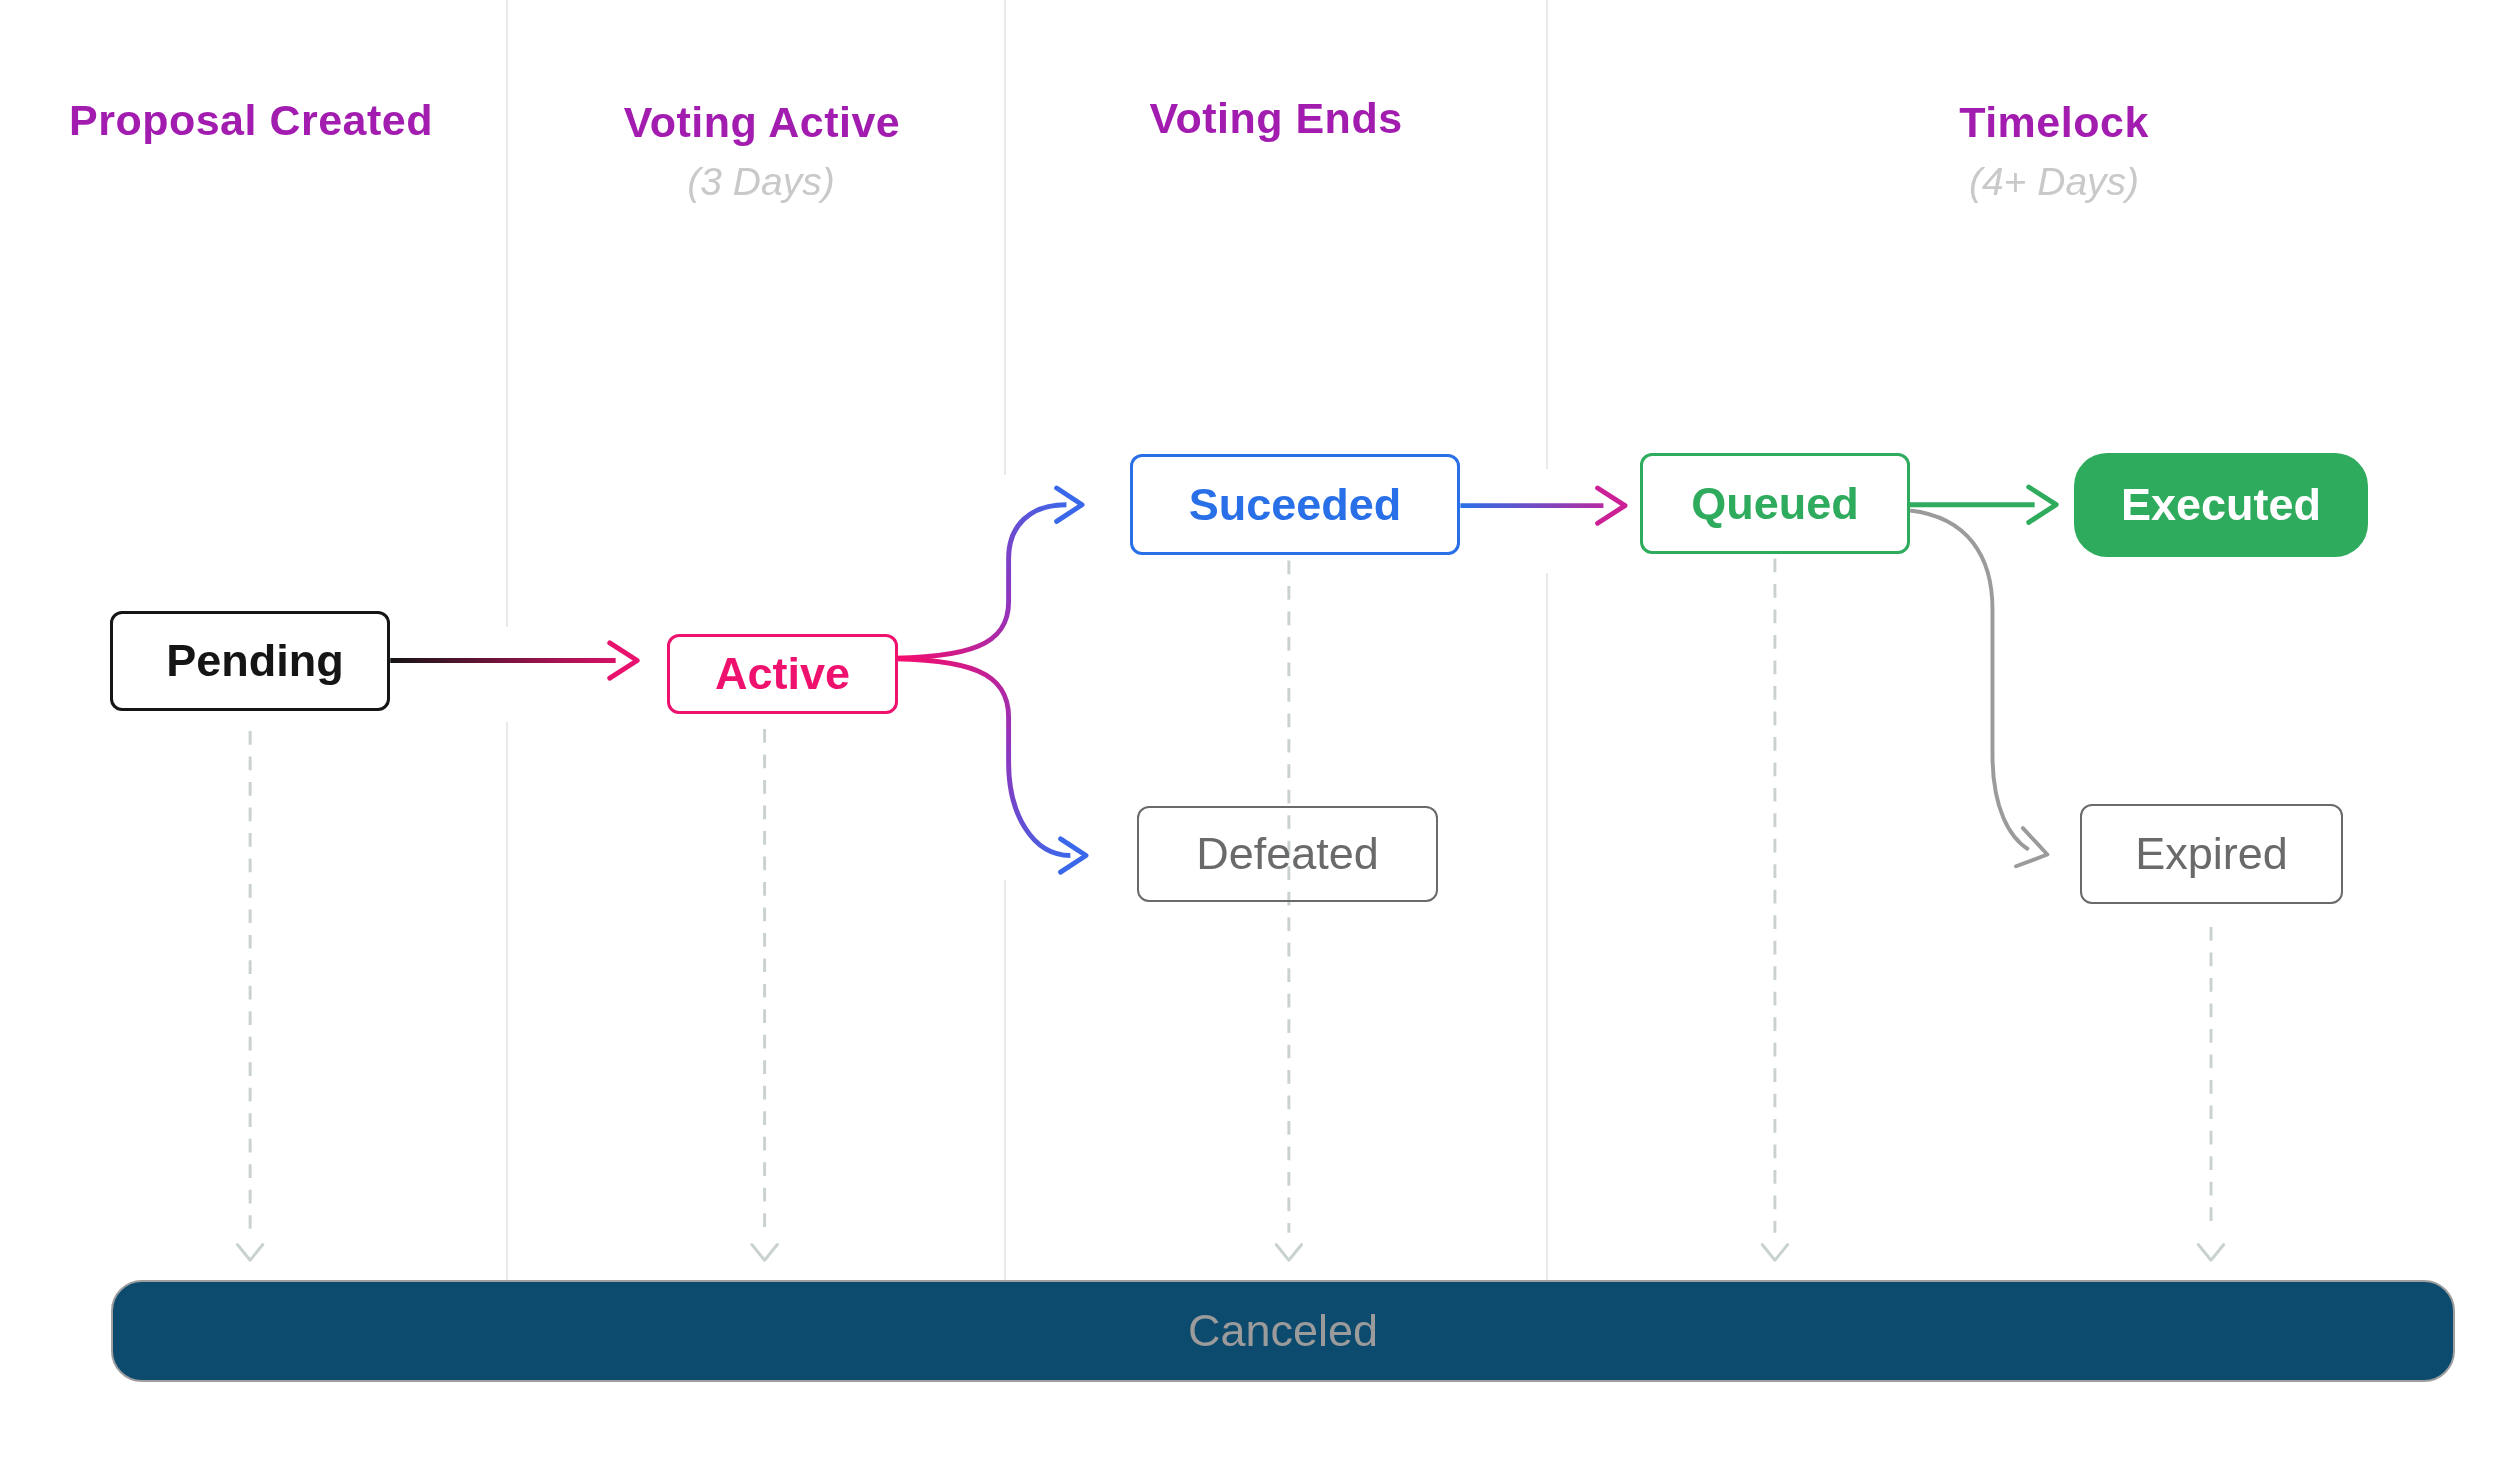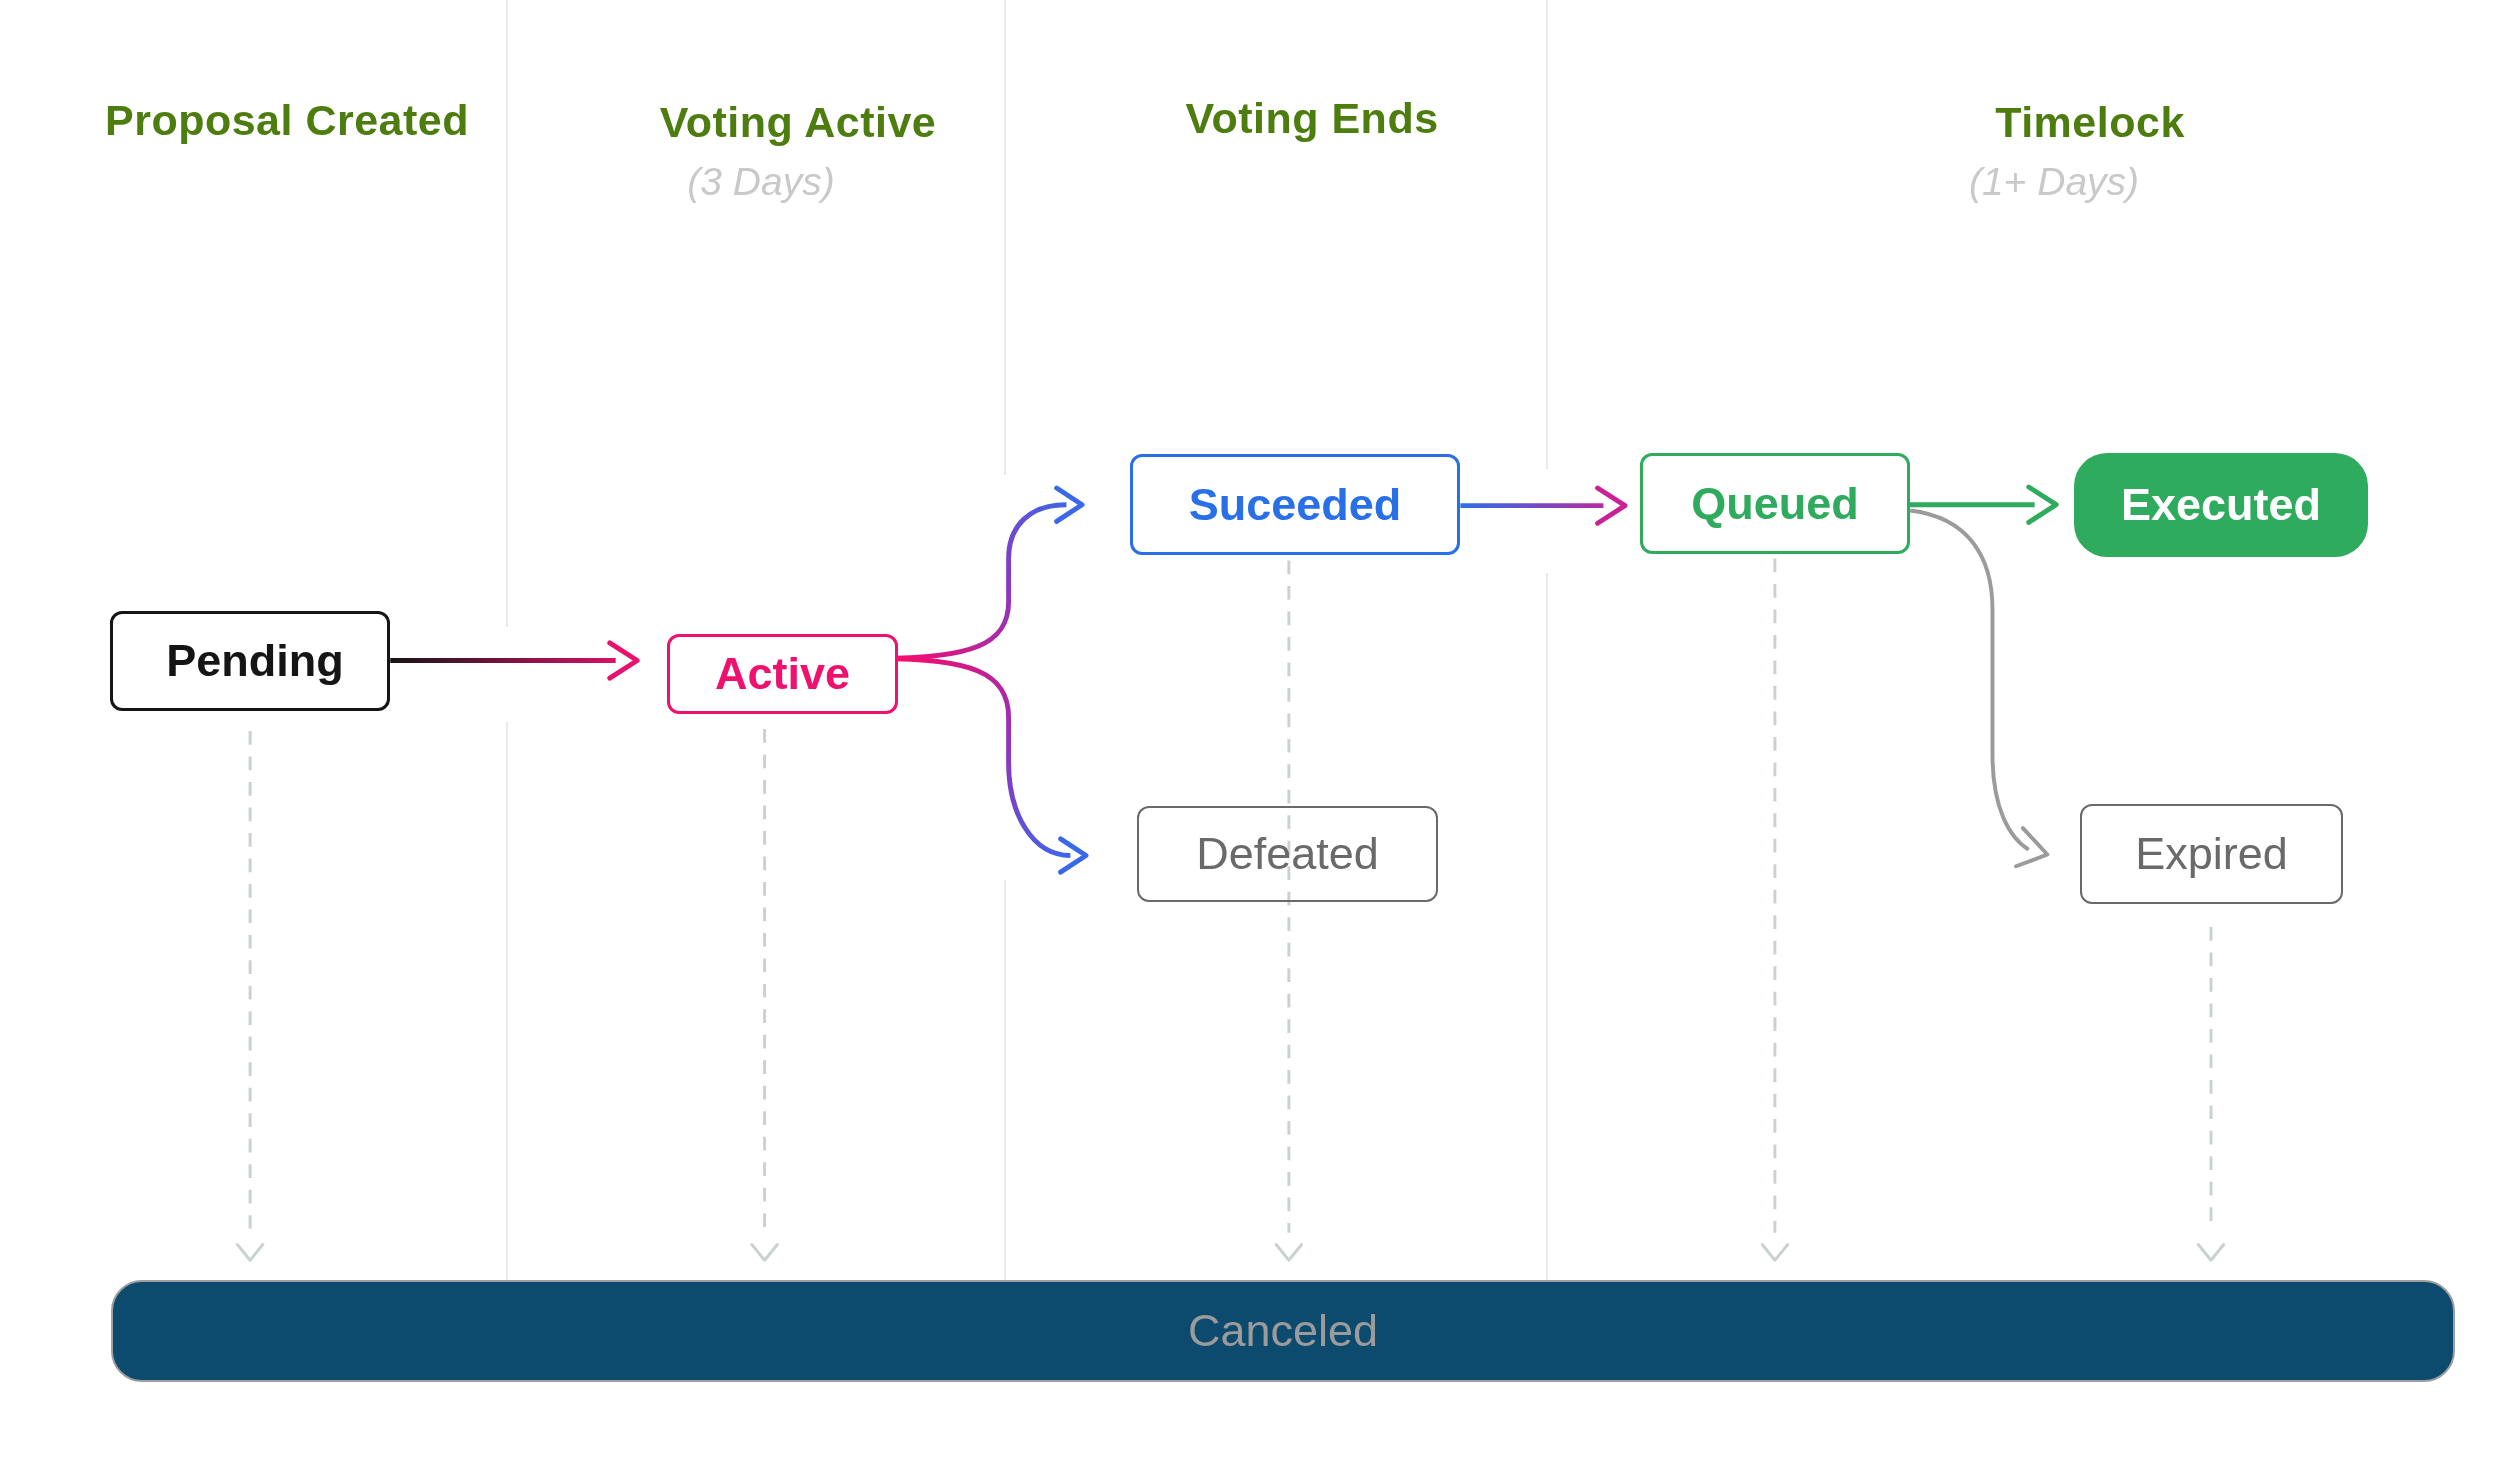--- a/index.html
+++ b/index.html
@@ -8,22 +8,22 @@
     width:2517px;height:1467px;
     background:#ffffff;
     font-family:"Liberation Sans","DejaVu Sans",sans-serif;
     overflow:hidden;
   }
   .divider{
     position:absolute;width:2px;background:#eaeaea;
   }
   .col-header{
     position:absolute;transform:translateX(-50%);
-    font-size:43px;font-weight:600;color:#4d7c0f;
-    white-space:nowrap;letter-spacing:0.5px;margin-left:36px;
+    font-size:43px;font-weight:600;color:#a21caf;
+    white-space:nowrap;letter-spacing:0.5px;
   }
   .col-sub{
     position:absolute;transform:translateX(-50%);
     font-size:39px;font-style:italic;font-weight:500;color:#c9c9c9;
     white-space:nowrap;
   }
   .connectors{position:absolute;left:0;top:0;width:2517px;height:1467px;}
   .node{
     position:absolute;display:flex;align-items:center;justify-content:center;
     box-sizing:border-box;border-radius:12px;
@@ -53,21 +53,21 @@
   <div class="divider" style="left:1004px;top:0;height:475px"></div>
   <div class="divider" style="left:1004px;top:880px;height:400px"></div>
   <div class="divider" style="left:1546px;top:0;height:469px"></div>
   <div class="divider" style="left:1546px;top:573px;height:707px"></div>
 
   <div class="col-header" style="left:251px;top:96px">Proposal Created</div>
   <div class="col-header" style="left:762px;top:98px">Voting Active</div>
   <div class="col-sub" style="left:761px;top:160px">(3 Days)</div>
   <div class="col-header" style="left:1276px;top:94px">Voting Ends</div>
   <div class="col-header" style="left:2054px;top:98px">Timelock</div>
-  <div class="col-sub" style="left:2054px;top:160px">(1+ Days)</div>
+  <div class="col-sub" style="left:2054px;top:160px">(4+ Days)</div>
 
   <svg class="connectors" viewBox="0 0 2568 1497">
     <defs>
       <linearGradient id="gPA" gradientUnits="userSpaceOnUse" x1="398" y1="674" x2="648" y2="674">
         <stop offset="0" stop-color="#151515"></stop>
           <stop offset="1" stop-color="#e8116e"></stop>
       </linearGradient>
       <linearGradient id="gUp" gradientUnits="userSpaceOnUse" x1="920" y1="672" x2="1095" y2="515">
         <stop offset="0" stop-color="#f20d6e"></stop>
           <stop offset="0.5" stop-color="#9333bb"></stop>

